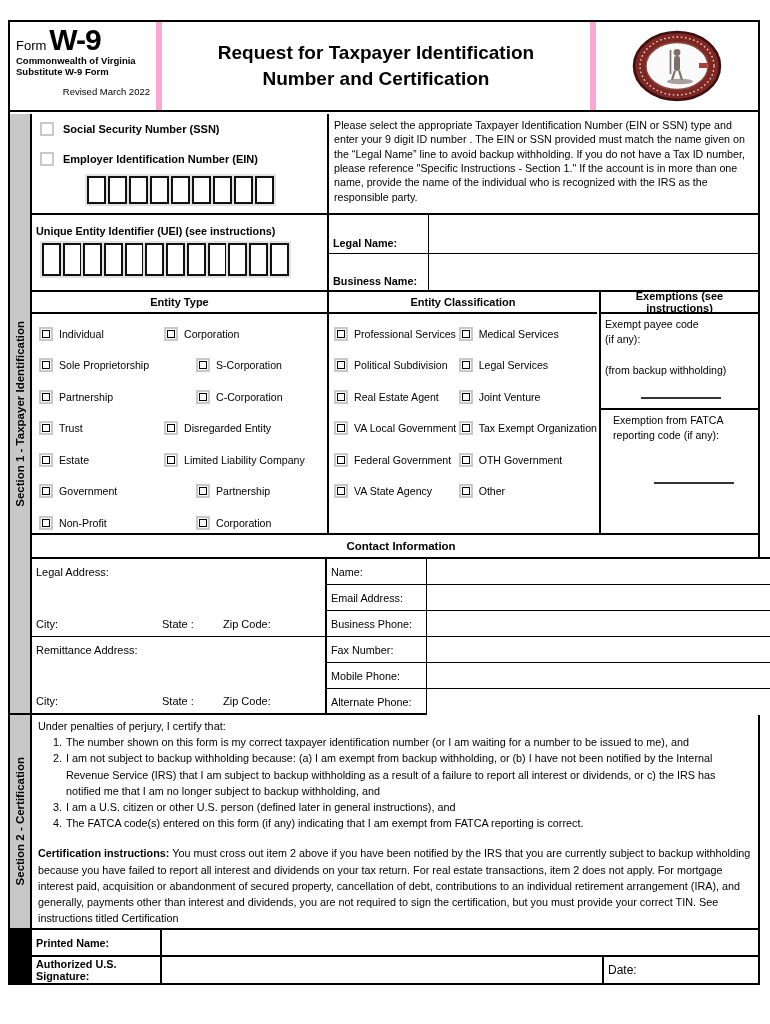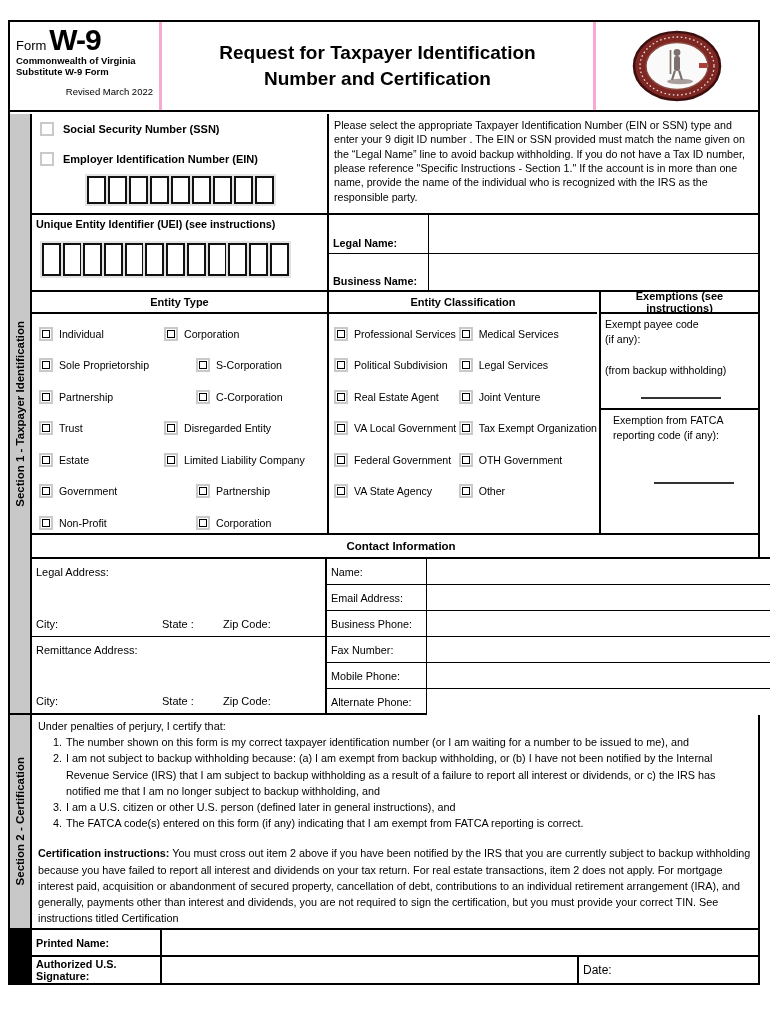--- a/index.html
+++ b/index.html
@@ -5,21 +5,21 @@
   * { margin:0; padding:0; box-sizing:border-box; }
   html,body { background:#fff; }
   .page {
     position:relative; width:770px; height:1024px; background:#fff;
     font-family:"Liberation Sans", sans-serif; color:#000; overflow:hidden;
   }
   .form { position:absolute; left:8px; top:20px; width:752px; height:965px; border:2px solid #000; }
   .abs { position:absolute; }
 
   
-  .hcell { border-right:3px solid #f9a8d4; height:100%; }
+  .hcell { border-right:6px solid #f9a8d4; height:100%; }
   .header { display:flex; border-bottom:2px solid #000; }
   .form-id { padding:4px 6px; }
   .form-word { font-size:13px; }
   .form-num { font-size:30px; font-weight:bold; letter-spacing:-1px; line-height:0.9; }
   .form-sub { font-size:9.5px; font-weight:bold; line-height:1.2; }
   .form-rev { font-size:9.5px; margin-top:8px;text-align:right; }
   .title-cell { flex:1; display:flex; flex-direction:column; align-items:center; justify-content:center; }
   .title-line { font-size:19px; font-weight:bold; line-height:1.35; }
   .seal-cell { width:162px; border-right:none; display:flex; align-items:center; justify-content:center; }
 
@@ -136,21 +136,21 @@
             <span class="digit-box"></span>
             <span class="digit-box"></span>
           </div>
       </div>
       <div class="abs smalltext" style="left:297px;top:0;width:429px;height:100%;padding:4px 5px;">Please select the appropriate Taxpayer Identification Number (EIN or SSN) type and enter your 9 digit ID number . The EIN or SSN provided must match the name given on the “Legal Name” line to avoid backup withholding. If you do not have a Tax ID number, please reference "Specific Instructions - Section 1." If the account is in more than one name, provide the name of the individual who is recognized with the IRS as the responsible party.</div>
     </div>
 
     <div class="abs rborder" style="left:22px;top:193px;width:726px;height:77px;">
       <div class="vline" style="left:295px;"></div>
       <div class="abs" style="left:0;top:0;width:295px;height:100%;">
-        <div class="blabel" style="position:absolute;left:4px;top:3px;">Unique Entity Identifier (UEI) (see instructions)</div>
+        <div class="blabel" style="position:absolute;left:4px;top:10px;">Unique Entity Identifier (UEI) (see instructions)</div>
         <div class="digit-row" style="left:10px;top:28px;gap:1.7px;">
             <span class="uei-box"></span>
             <span class="uei-box"></span>
             <span class="uei-box"></span>
             <span class="uei-box"></span>
             <span class="uei-box"></span>
             <span class="uei-box"></span>
             <span class="uei-box"></span>
             <span class="uei-box"></span>
             <span class="uei-box"></span>
@@ -440,20 +440,20 @@
     </div>
 
     <div class="abs" style="left:22px;top:908px;width:726px;height:53px;">
       <div style="display:flex;height:27px;border-bottom:2px solid #000;">
         <div class="sig-label" style="width:130px;border-right:2px solid #000;">Printed Name:</div>
         <div style="flex:1;"></div>
       </div>
       <div style="display:flex;height:26px;">
         <div class="sig-label" style="width:130px;border-right:2px solid #000;">Authorized U.S. Signature:</div>
         <div style="flex:1;"></div>
-        <div style="width:181px;border-left:2px solid #000;display:flex;align-items:center;padding-left:4px;font-size:12px;">
+        <div style="width:156px;border-left:2px solid #000;display:flex;align-items:center;padding-left:4px;font-size:12px;">
           <span>Date:</span>
         </div>
       </div>
     </div>
 
   </div>
 </div>
 
 </body></html>

